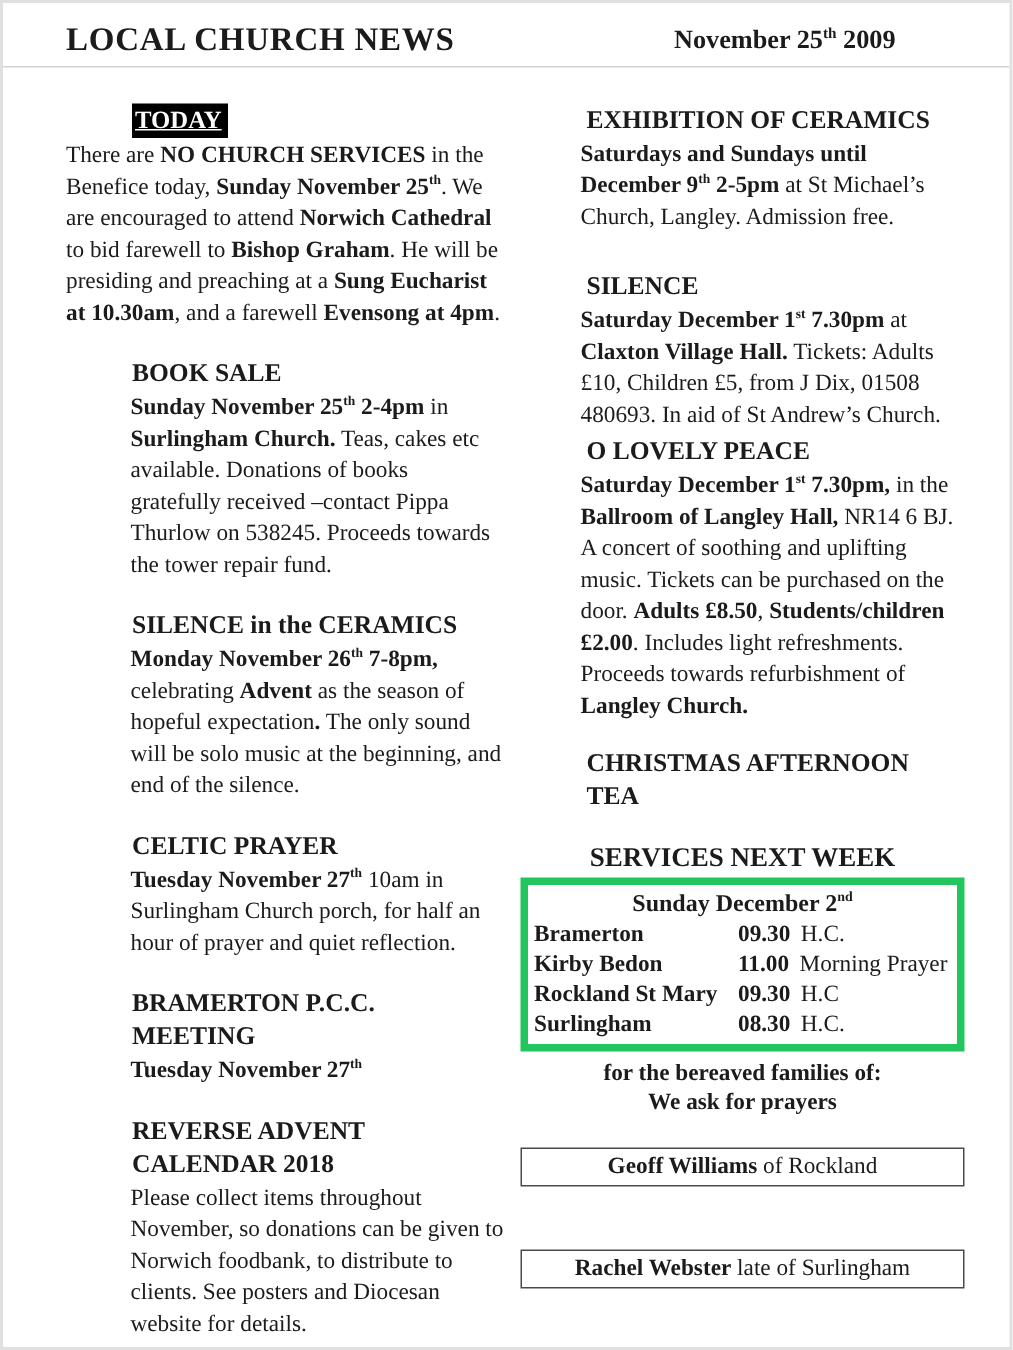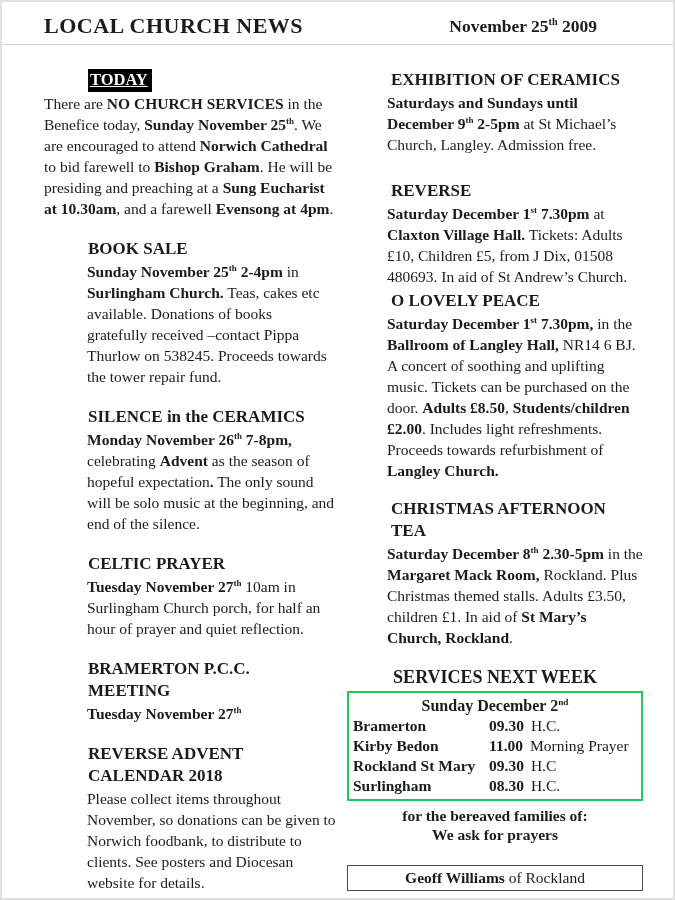--- a/index.html
+++ b/index.html
@@ -34,21 +34,21 @@
   }
   .body{margin:0;font-size:15.5px;line-height:21px;padding-left:43px;}
   .noindent{padding-left:0;}
   .col-right .body{padding-left:40px;}
   [data-name="section-exhibition-of-ceramics"]{margin-bottom:25px;}
   [data-name="section-ceilidh"]{margin-bottom:3px;}
   [data-name="section-o-lovely-peace"]{margin-bottom:17px;}
   [data-name="section-christmas-afternoon-tea"]{margin-bottom:18px;}
   
   .svc-title{font-size:18px;font-weight:bold;text-align:center;margin:0 0 2px 0;line-height:23px;}
-  .svc-box{border:2px solid #22c55e;padding:2px 4px 3px 4px;}
+  .svc-box{border:5px solid #22c55e;padding:2px 4px 3px 4px;}
   .svc-sub{text-align:center;font-weight:bold;font-size:16px;line-height:21px;}
   .svc-row{display:flex;font-size:15.5px;line-height:20px;}
   .svc-place{width:136px;flex:none;font-weight:bold;}
   .svc-time{font-weight:bold;margin-right:7px;}
   .svc-service{font-weight:normal;}
   
   .pray{margin-top:5px;}
   .pray-line{text-align:center;font-weight:bold;font-size:15.5px;line-height:19px;}
   .pray-box{
     border:1px solid #4a4a4a;margin-top:21px;text-align:center;
@@ -103,32 +103,31 @@
     </div>
 
     <div class="col-right" data-name="right-column">
 
       <section class="sec" data-name="section-exhibition-of-ceramics">
         <h2 class="sec-h" data-name="section-heading-exhibition">EXHIBITION OF CERAMICS</h2>
         <p class="body" data-name="section-body-exhibition"><b>Saturdays and Sundays until December 9</b><b><sup>th</sup></b><b> 2-5pm</b> at St Michael’s Church, Langley. Admission free.</p>
       </section>
 
       <section class="sec" data-name="section-ceilidh">
-        <h2 class="sec-h" data-name="section-heading-ceilidh">REVERSE</h2>
+        <h2 class="sec-h" data-name="section-heading-ceilidh">SILENCE</h2>
         <p class="body" data-name="section-body-ceilidh"><b>Saturday December 1</b><b><sup>st</sup></b><b> 7.30pm</b> at <b>Claxton Village Hall.</b> Tickets: Adults £10, Children £5, from J Dix, 01508 480693. In aid of St Andrew’s Church.</p>
       </section>
 
       <section class="sec" data-name="section-o-lovely-peace">
         <h2 class="sec-h" data-name="section-heading-o-lovely-peace">O LOVELY PEACE</h2>
         <p class="body" data-name="section-body-o-lovely-peace"><b>Saturday December 1</b><b><sup>st</sup></b><b> 7.30pm,</b> in the <b>Ballroom of Langley Hall,</b> NR14 6 BJ. A concert of soothing and uplifting music. Tickets can be purchased on the door. <b>Adults £8.50</b>, <b>Students/children £2.00</b>. Includes light refreshments. Proceeds towards refurbishment of <b>Langley Church.</b></p>
       </section>
 
       <section class="sec" data-name="section-christmas-afternoon-tea">
         <h2 class="sec-h" data-name="section-heading-christmas-tea">CHRISTMAS AFTERNOON TEA</h2>
-        <p class="body" data-name="section-body-christmas-tea"><b>Saturday December 8</b><b><sup>th</sup></b><b> 2.30-5pm</b> in the <b>Margaret Mack Room,</b> Rockland. Plus Christmas themed stalls. Adults £3.50, children £1. In aid of <b>St Mary’s Church, Rockland</b>.</p>
       </section>
 
       <div data-name="services-next-week">
         <h2 class="svc-title" data-name="services-title">SERVICES NEXT WEEK</h2>
         <div class="svc-box" data-name="services-table">
           <div class="svc-sub" data-name="services-date-subtitle"><b>Sunday December 2</b><b><sup>nd</sup></b></div>
           <div class="svc-row" data-name="service-row-bramerton">
             <span class="svc-place" data-name="service-place">Bramerton</span>
               <span class="svc-time" data-name="service-time">09.30</span>
               <span class="svc-service" data-name="service-type">H.C.</span>

